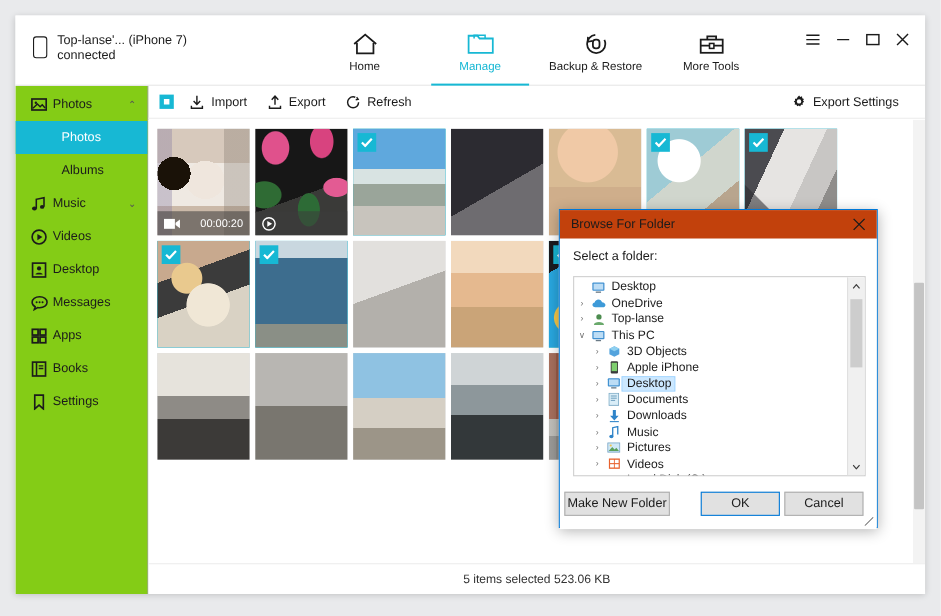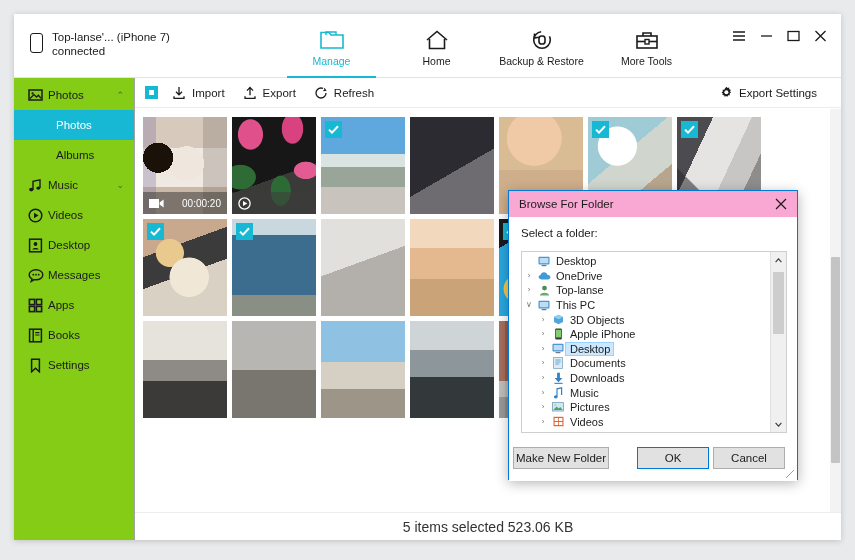--- a/index.html
+++ b/index.html
@@ -144,21 +144,21 @@
     padding: 0 6px; z-index: 3;
   }
   .vidbar .dur { font-size: 10px; color: #fff; }
   .thumb { position: absolute; inset: 0; }
 
   .statusbar {
     position: absolute; left: 0; right: 0; bottom: 0;
     height: 28px; background: #fff;
     border-top: 1px solid #ededed;
     display: flex; align-items: center; justify-content: center;
-    font-size: 14px; color: #333;
+    font-size: 11px; color: #333;
   }
 
   .vscroll {
     position: absolute; right: 0; top: 31px; bottom: 28px;
     width: 11px; background: #f3f3f3;
   }
   .vscroll .thumbbar {
     position: absolute; left: 1px; width: 9px;
     top: 148px; height: 206px; background: #c4c4c4;
     border-radius: 1px; cursor: pointer;
@@ -168,21 +168,21 @@
   .dialog {
     position: absolute; left: 373px; top: 112px;
     width: 290px; height: 290px;
     background: #f0f0f0;
     border: 1px solid #0078d7;
     box-shadow: 0 3px 12px rgba(0,0,0,.3);
     z-index: 50;
     font-size: 11.5px; color: #1b1b1b;
   }
   .dlg-title {
-    height: 26px; background: #f9a8d4;
+    height: 26px; background: #c2410c;
     display: flex; align-items: center;
     padding: 0 0 0 10px; position: relative;
   }
   .dlg-title .t { font-size: 11.5px; color: #1b1b1b; }
   .dlg-close {
     position: absolute; right: 0; top: 0;
     width: 32px; height: 26px;
     display: flex; align-items: center; justify-content: center;
     cursor: pointer;
   }
@@ -254,38 +254,38 @@
     <div class="device">
       <div class="phone-icon"></div>
       <div class="device-text">
         <div>Top-lanse'... (iPhone 7)</div>
         <div>connected</div>
       </div>
     </div>
 
     <div class="navtabs">
 
+      <div class="navtab">
+        <span class="ic">
+          <svg width="24" height="22" viewBox="0 0 24 22">
+              <path d="M2 11 L12 2.5 L22 11" fill="none" stroke="#1b1b1b" stroke-width="1.6"></path>
+              <path d="M4.5 10 V19.5 H19.5 V10" fill="none" stroke="#1b1b1b" stroke-width="1.6"></path>
+            </svg>
+        </span>
+        <span class="lbl">Home</span>
+      </div>
+
       <div class="navtab active">
         <span class="ic">
           <svg width="26" height="22" viewBox="0 0 26 22">
               <path d="M2 6 V19 H24 V6 H12 L10 3.5 H2 Z" fill="none" stroke="#17b8d4" stroke-width="1.6"></path>
               <path d="M7 6 V3 H17 V6" fill="none" stroke="#17b8d4" stroke-width="1.4"></path>
             </svg>
         </span>
         <span class="lbl">Manage</span>
-      </div>
-
-      <div class="navtab">
-        <span class="ic">
-          <svg width="24" height="22" viewBox="0 0 24 22">
-              <path d="M2 11 L12 2.5 L22 11" fill="none" stroke="#1b1b1b" stroke-width="1.6"></path>
-              <path d="M4.5 10 V19.5 H19.5 V10" fill="none" stroke="#1b1b1b" stroke-width="1.6"></path>
-            </svg>
-        </span>
-        <span class="lbl">Home</span>
       </div>
 
       <div class="navtab">
         <span class="ic">
           <svg width="24" height="22" viewBox="0 0 24 22">
               <circle cx="12" cy="11" r="8.3" fill="none" stroke="#1b1b1b" stroke-width="1.6" stroke-dasharray="38 10"></circle>
               <path d="M4.5 4.5 L4.2 9 L8.8 8.2" fill="none" stroke="#1b1b1b" stroke-width="1.5"></path>
               <rect x="9" y="7" width="6" height="8" rx="2.6" fill="none" stroke="#1b1b1b" stroke-width="1.6"></rect>
             </svg>
         </span>

